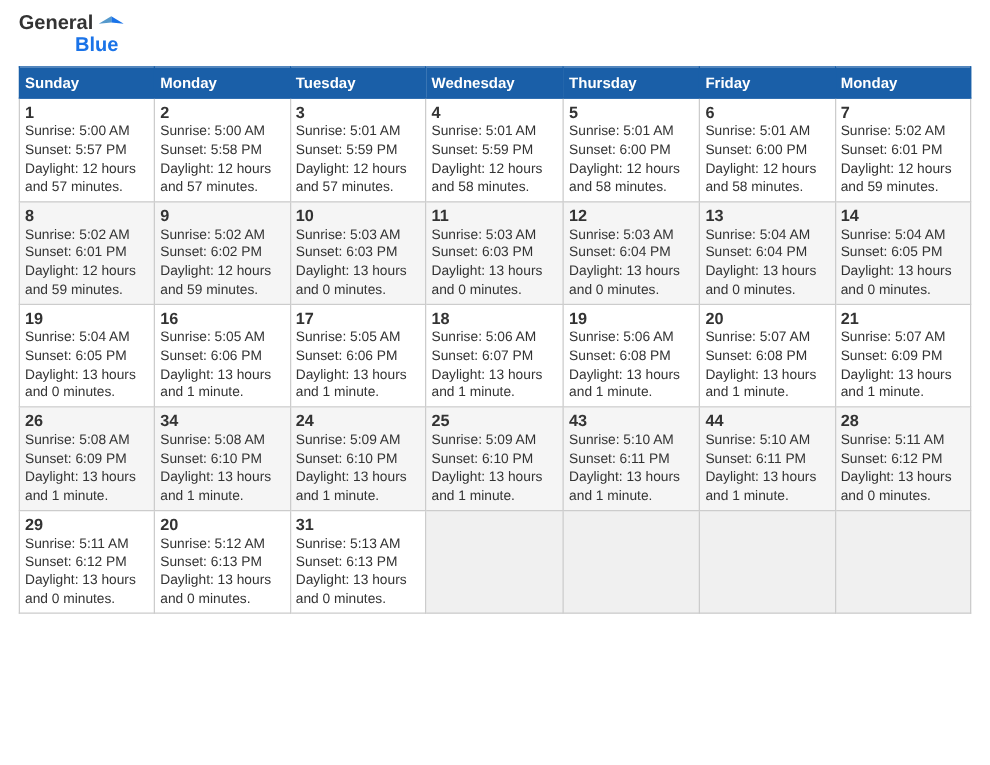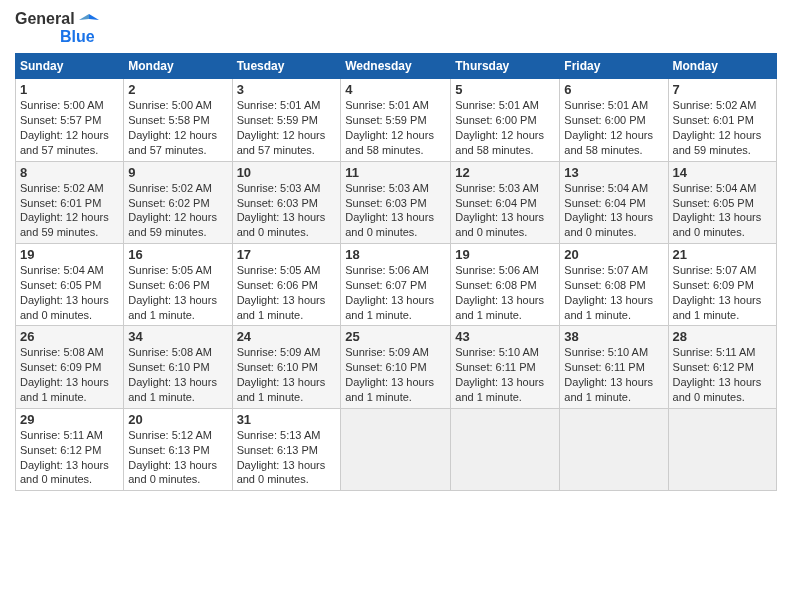--- a/index.html
+++ b/index.html
@@ -218,21 +218,21 @@
         </td>
           <td>
           <span class="day-num">25</span>
           <span class="day-info">Sunrise: 5:09 AM<br>Sunset: 6:10 PM<br>Daylight: 13 hours and 1 minute.</span>
         </td>
           <td>
           <span class="day-num">43</span>
           <span class="day-info">Sunrise: 5:10 AM<br>Sunset: 6:11 PM<br>Daylight: 13 hours and 1 minute.</span>
         </td>
           <td>
-          <span class="day-num">38</span>
+          <span class="day-num">44</span>
           <span class="day-info">Sunrise: 5:10 AM<br>Sunset: 6:11 PM<br>Daylight: 13 hours and 1 minute.</span>
         </td>
           <td>
           <span class="day-num">28</span>
           <span class="day-info">Sunrise: 5:11 AM<br>Sunset: 6:12 PM<br>Daylight: 13 hours and 0 minutes.</span>
         </td>
         </tr>
         <tr>
           <td>
           <span class="day-num">29</span>

